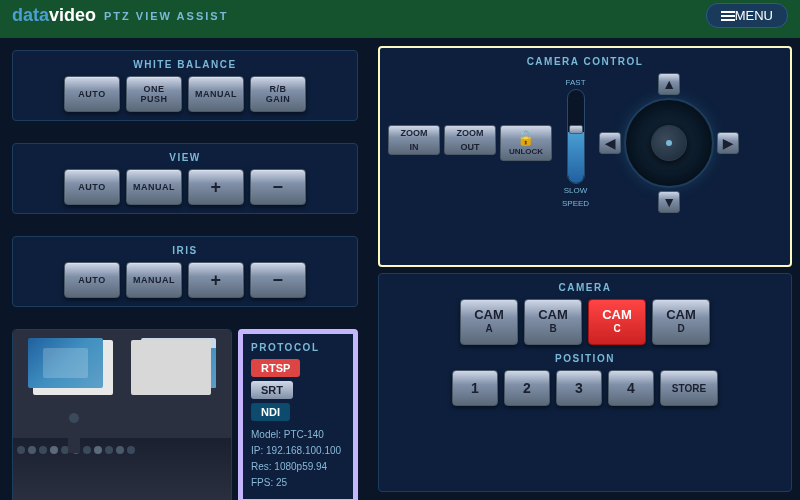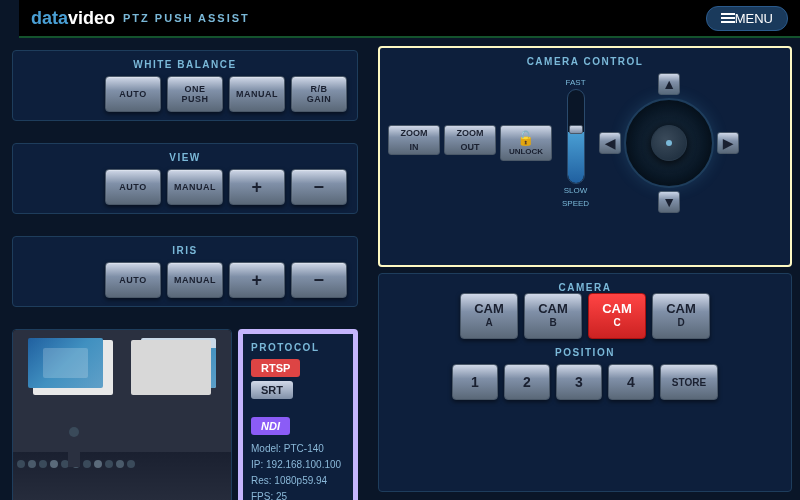--- a/index.html
+++ b/index.html
@@ -7,28 +7,27 @@
       width: 800px;
       height: 500px;
       background: #0a1628;
       font-family: Arial, sans-serif;
       overflow: hidden;
       color: #fff;
     }
 
     
     .header {
-      background: #000000;
+      background: #14532d;
       height: 38px;
       display: flex;
       align-items: center;
       justify-content: space-between;
       padding: 0 12px;
-      border-bottom: 2px solid #14532d;
-      margin-left: 19px;
+      border-bottom: 7px solid #14532d;
     }
     .header-logo {
       display: flex;
       align-items: center;
       gap: 8px;
     }
     .logo-data {
       font-size: 18px;
       font-weight: bold;
       color: #ffffff;
@@ -92,21 +91,21 @@
       text-align: center;
       font-size: 10px;
       color: #7ab8d8;
       letter-spacing: 1.5px;
       margin-bottom: 6px;
       font-weight: bold;
     }
     .btn-row {
       display: flex;
       gap: 6px;
-      justify-content: flex-end;
+      justify-content: center;
     }
 
     
     .steel-btn {
       background: linear-gradient(180deg, #d0d8e8 0%, #8090a8 40%, #5a6878 100%);
       border: 1px solid #4a5868;
       border-radius: 4px;
       color: #1a2030;
       font-size: 10px;
       font-weight: bold;
@@ -176,44 +175,43 @@
       font-size: 10px;
       color: #7ab8d8;
       letter-spacing: 1.5px;
       font-weight: bold;
       margin-bottom: 6px;
     }
     .protocol-btns {
       display: flex;
       gap: 4px;
       flex-wrap: wrap;
-      margin-bottom: 18px;
+      margin-bottom: 4px;
     }
     .proto-btn {
       padding: 3px 10px;
       border-radius: 3px;
       font-size: 11px;
       font-weight: bold;
       cursor: pointer;
       border: none;
     }
     .proto-btn.rtsp {
       background: #d44;
       color: #fff;
     }
     .proto-btn.srt {
       background: linear-gradient(180deg, #d0d8e8 0%, #8090a8 100%);
       color: #1a2030;
     }
     .proto-btn.ndi {
-      background: #8b5cf6;
+      background: #0c4a6e;
       color: #fff;
       display: block;
       width: fit-content;
-      font-style: italic;
     }
     .device-info {
       font-size: 10px;
       color: #8ab8d8;
       line-height: 1.6;
     }
 
     
     .right-panel {
       flex: 1;
@@ -320,20 +318,21 @@
       border-radius: 4px;
       padding: 8px;
       flex: 1;
     }
     .camera-section-title {
       font-size: 10px;
       color: #7ab8d8;
       letter-spacing: 1.5px;
       font-weight: bold;
       text-align: center;
+      margin-bottom: 6px;
     }
     .cam-btns {
       display: flex;
       gap: 6px;
       justify-content: center;
       margin-bottom: 8px;
     }
     .cam-btn {
       background: linear-gradient(180deg, #d0d8e8 0%, #8090a8 40%, #5a6878 100%);
       border: 1px solid #4a5868;
@@ -405,21 +404,21 @@
     }
   </style>
 </head>
 <body>
 
 <div class="header">
   <div class="header-logo">
     <div class="logo-data">
       <span>data</span><span style="color:#fff">video</span>
     </div>
-    <div class="logo-ptz">PTZ PUSH ASSIST</div>
+    <div class="logo-ptz">PTZ VIEW ASSIST</div>
   </div>
   <button class="menu-btn">
     <div class="menu-icon">
       <span></span>
         <span></span>
         <span></span>
     </div>
     <span>MENU</span>
   </button>
 </div>

